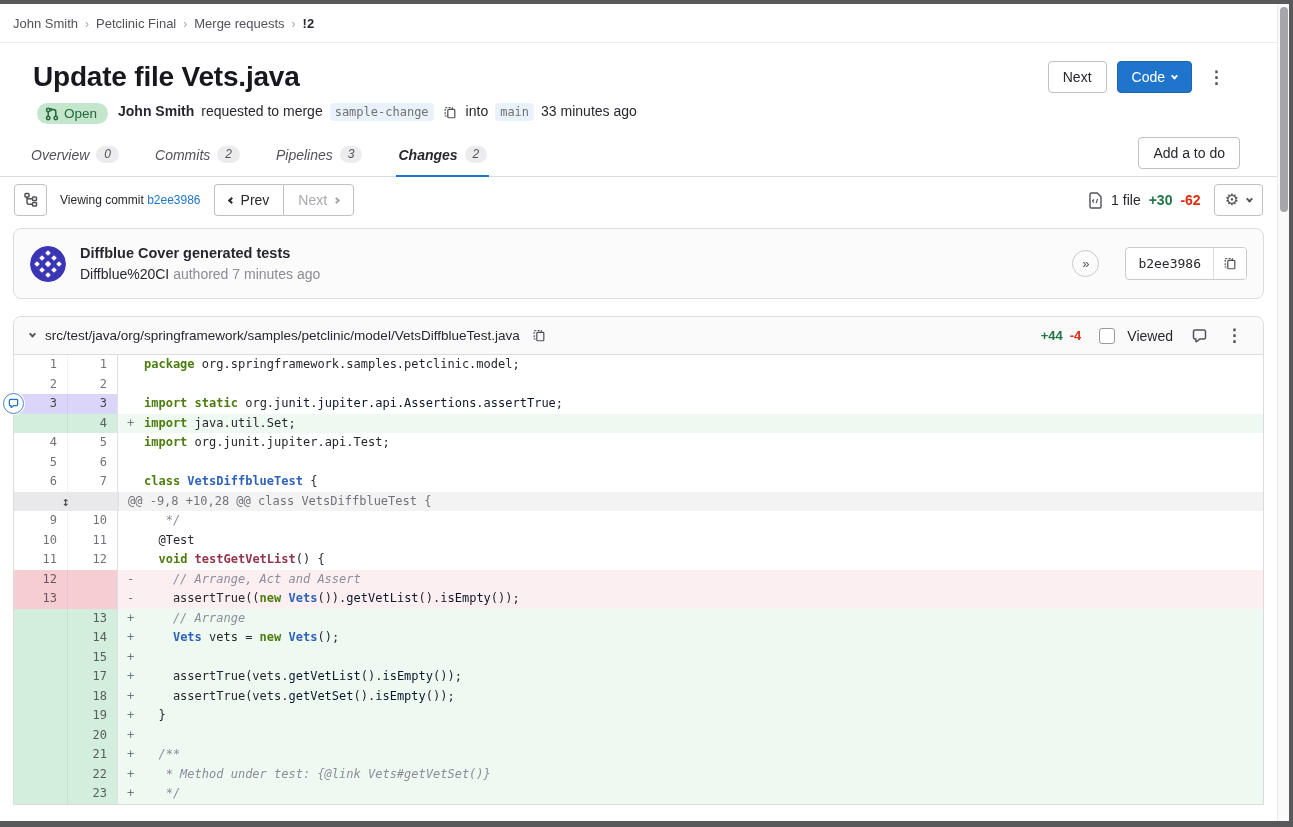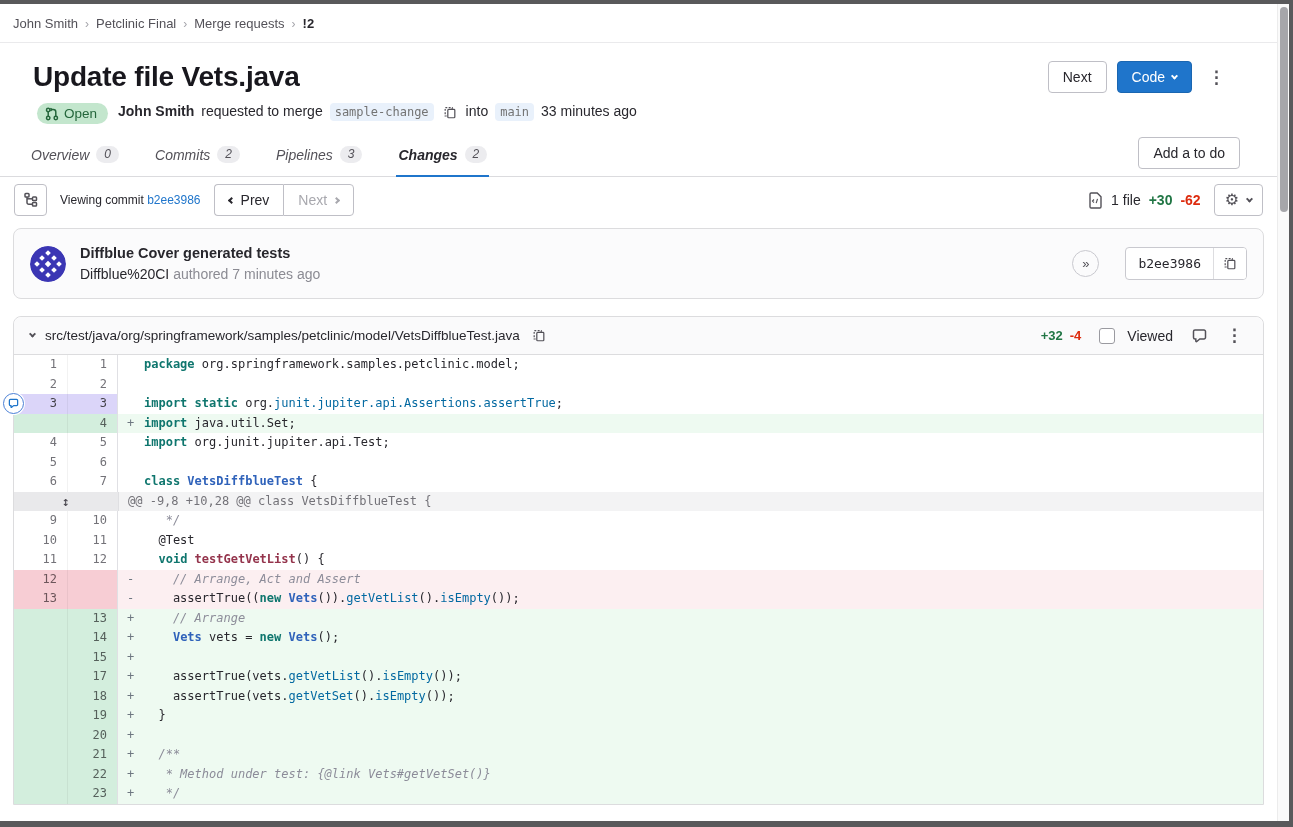--- a/index.html
+++ b/index.html
@@ -114,23 +114,23 @@
   .diff-row.removed .ln { background:#f7cdd4; color:#6d565b; }
   .diff-row.removed .code { background:#fceff1; }
   .diff-row.selected .ln { background:#dbd5f9; color:#45424a; }
   .hunk-gutter { flex:none; width:105px; background:#e9e9eb; text-align:center; color:#45424a;
                  cursor:pointer; font-size:13px; border-right:1px solid #dfdfe2; }
   .hunk-text { flex:1; background:#f3f3f4; color:#737278; white-space:pre; padding-left:9px; }
   .bubble { position:absolute; left:-11px; top:-1px; width:21px; height:21px; border-radius:50%;
             background:#fff; border:1px solid #4a7fd6; display:flex; align-items:center; justify-content:center;
             cursor:pointer; z-index:3; box-shadow:0 0 0 1px #fff; }
 
-  .seg-kw { color:#0f766e; font-weight:700; }
+  .seg-kw { color:#4d7c0f; font-weight:700; }
   .seg-cn { color:#2f62ba; font-weight:700; }
-  .seg-fn { color:#0369a1;text-align:right; }
+  .seg-fn { color:#0f172a;text-align:right; }
   .seg-fd { color:#94344c; font-weight:700; }
   .seg-cm { color:#8c8c99; font-style:italic; }
   svg { display:block; }
 </style>
 </head>
 <body>
 
 <div class="page">
 
   <div class="breadcrumb">
@@ -291,21 +291,21 @@
       <span class="icon-btn">
         <svg width="14" height="15" viewBox="0 0 16 16">
             <g fill="none" stroke="#535158" stroke-width="1.4">
               <rect x="5.5" y="4.5" width="8" height="9.5" rx="1"></rect>
               <path d="M10.5 4.5v-2h-8v9.5h2" stroke-dasharray="2.2 1.6"></path>
             </g>
           </svg>
       </span>
       <span class="dh-spacer"></span>
       <span class="dh-stats">
-        <span class="added-num">+32</span>
+        <span class="added-num">+44</span>
         <span class="removed-num">-4</span>
       </span>
       <span class="checkbox"></span>
       <span class="viewed-label">Viewed</span>
       <span class="icon-btn">
         <svg width="17" height="16" viewBox="0 0 16 16">
             <path d="M2 3.5A1.5 1.5 0 0 1 3.5 2h9A1.5 1.5 0 0 1 14 3.5v6a1.5 1.5 0 0 1-1.5 1.5H8.3l-3 2.5c-.4.35-1 .06-1-.5V11h-.8A1.5 1.5 0 0 1 2 9.5z" fill="none" stroke="#535158" stroke-width="1.5"></path>
           </svg>
       </span>
       <span class="kebab">⋮</span>

